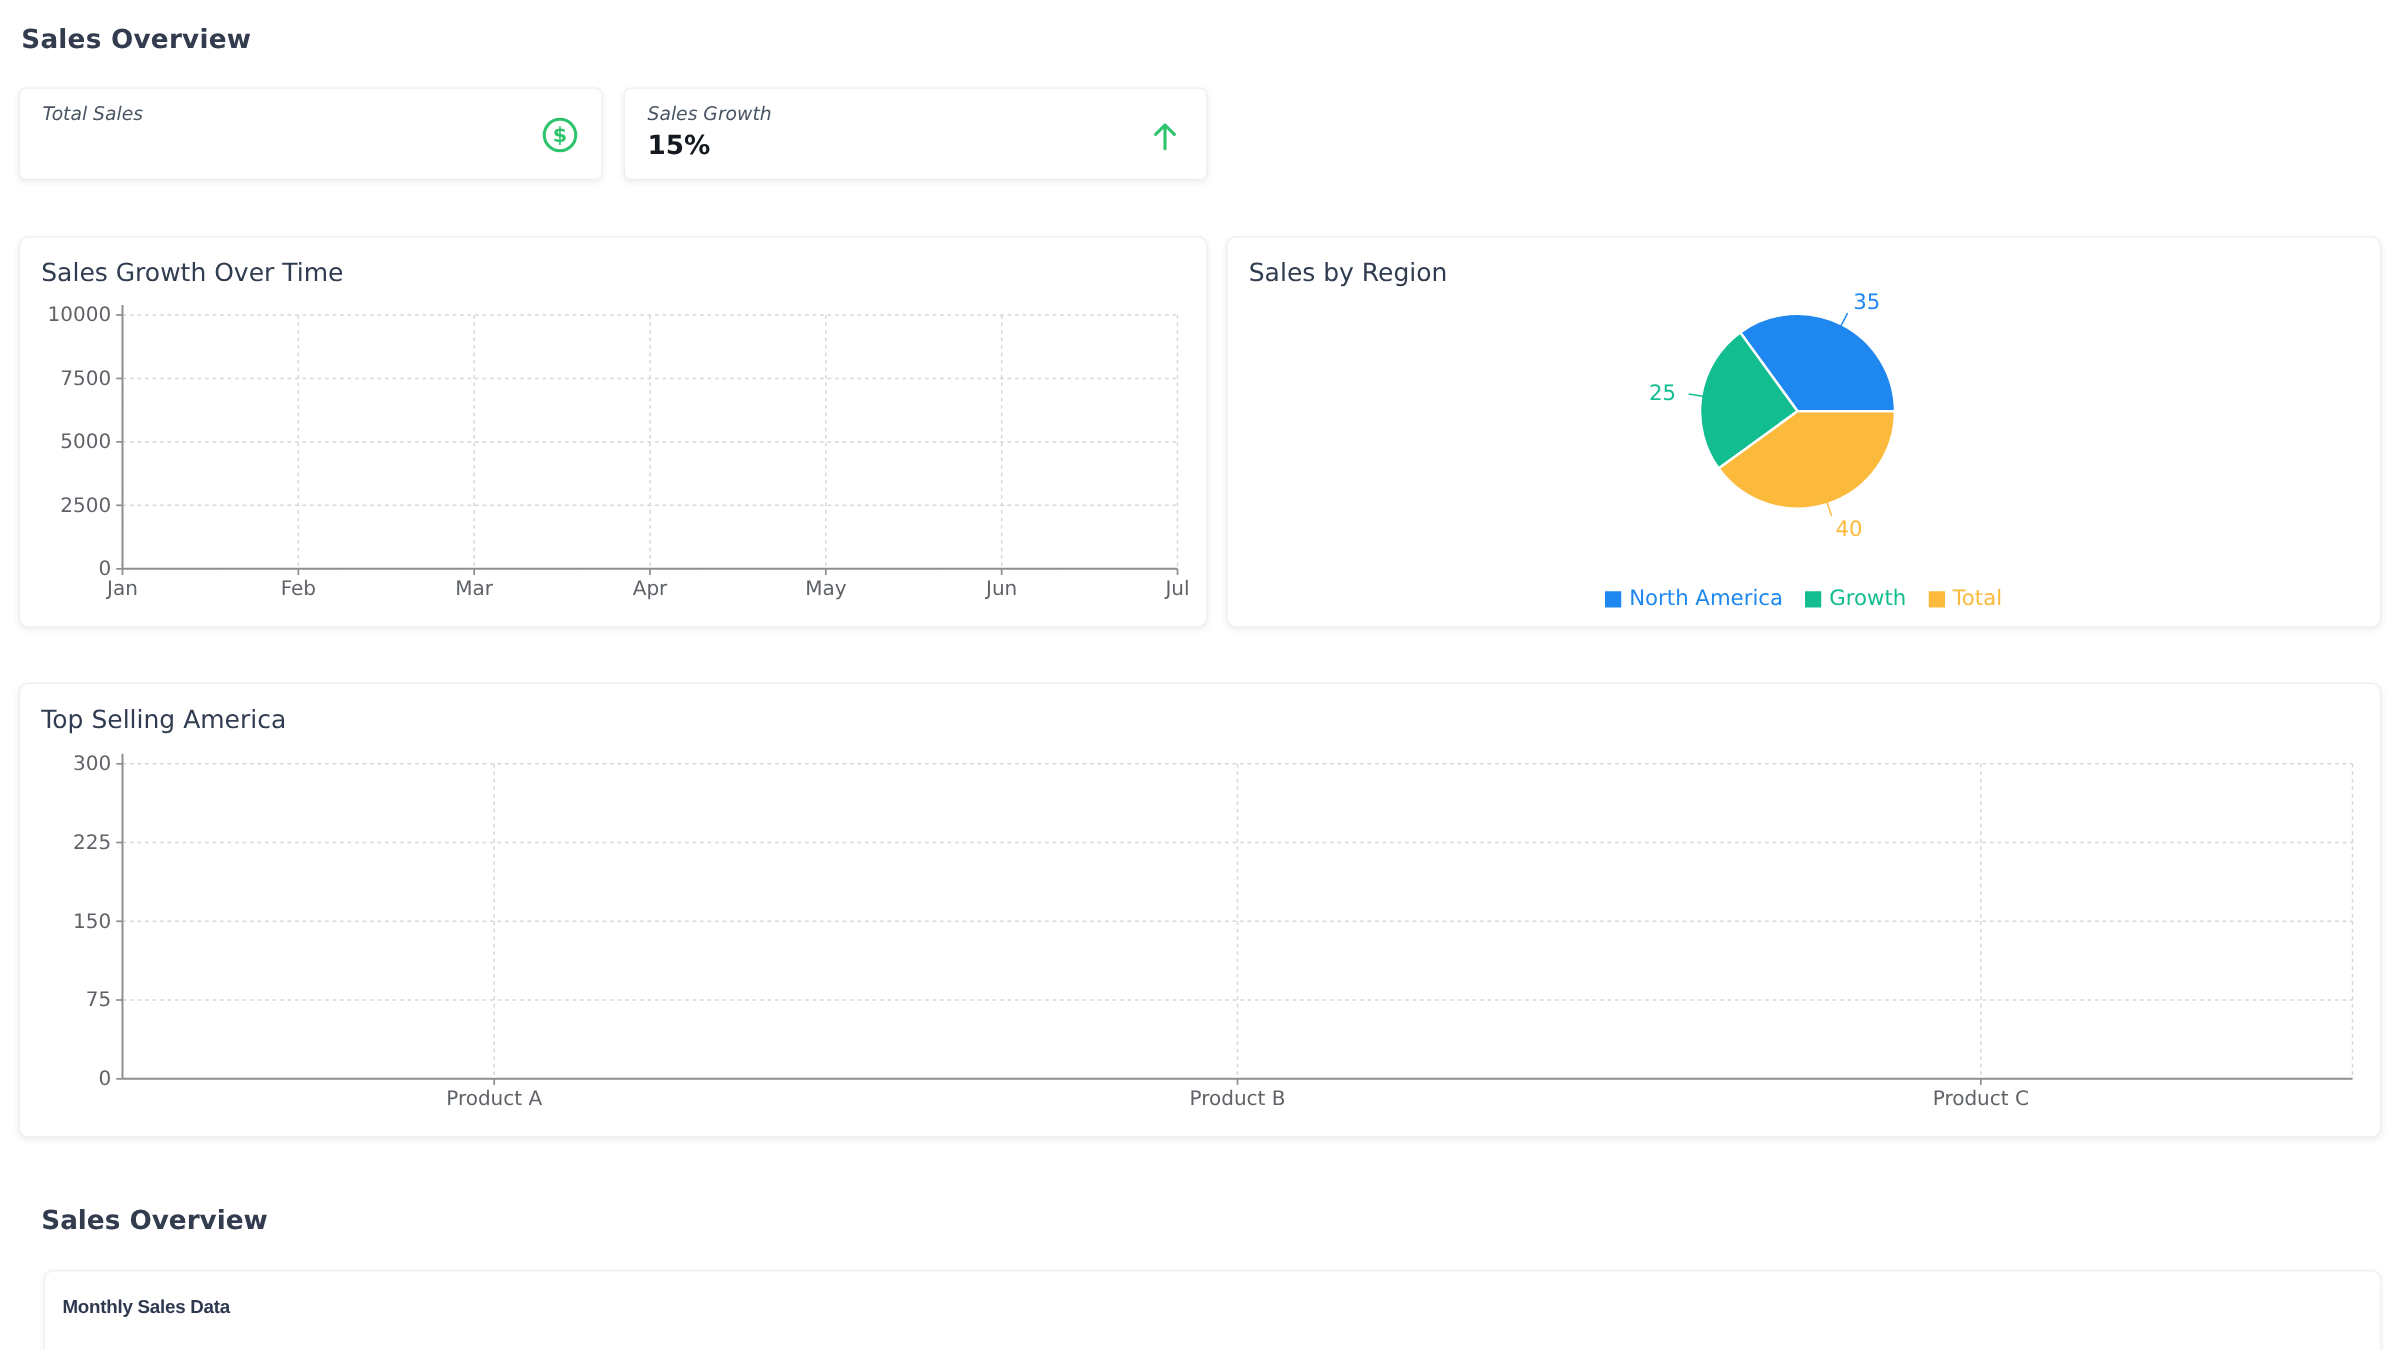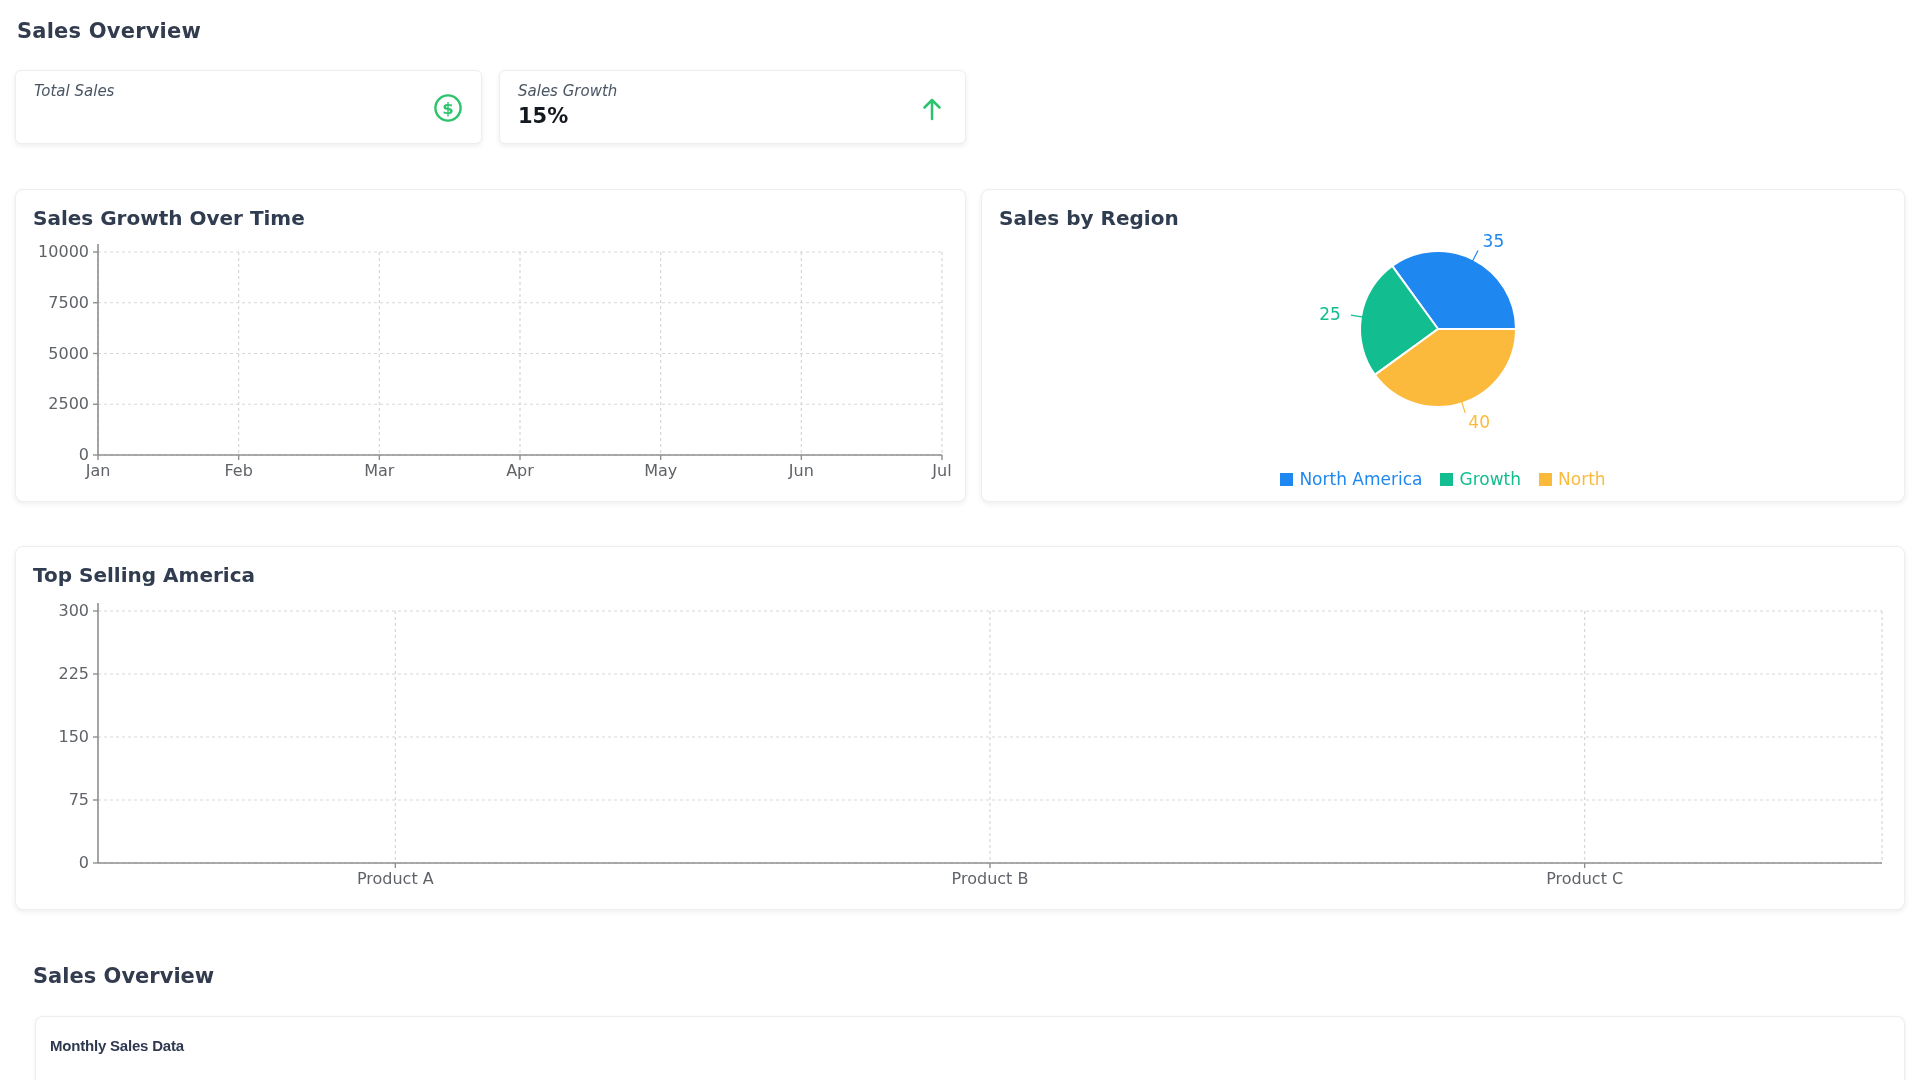--- a/index.html
+++ b/index.html
@@ -18,21 +18,21 @@
         box-shadow:0 2px 5px rgba(25,39,66,.08); padding:11px 18px; }
   .stat-label { font-size:15px; color:#4A5563; margin-bottom:4px;font-style:italic; }
   .stat-value { font-size:21px; font-weight:bold; color:#14181F; }
   .stat-icon { position:absolute; right:18px; top:22px; width:30px; height:30px; }
 
   
   .charts-row { display:flex; gap:15px; margin-bottom:44px; }
   .panel { position:relative; background:#fff; border:1px solid #EDEEF2;
         border-radius:8px; box-shadow:0 2px 5px rgba(25,39,66,.08); }
   .panel h2 { position:absolute; top:16px; left:17px; margin:0; font-size:20px;
-        font-weight:bold; color:#303C4F; }
+        font-weight:normal; color:#303C4F; }
   .panel-line { width:951px; height:313px; }
   .panel-pie  { flex:1; height:313px; }
   .panel-bar  { width:1890px; height:364px; margin-bottom:0; }
   .panel svg.chartsvg { position:absolute; left:0; top:0; }
 
   .legend { position:absolute; top:279px; left:0; right:0; display:flex;
         justify-content:center; gap:18px; }
   .legend-item { display:flex; align-items:center; gap:6px; font-size:17px; }
   .legend-swatch { width:13px; height:13px; display:inline-block; }
 
@@ -131,21 +131,21 @@
           <span class="legend-item">
             <span class="legend-swatch" style="background: rgb(30, 135, 240);"></span>
             <span style="color: rgb(30, 135, 240);">North America</span>
           </span>
           <span class="legend-item">
             <span class="legend-swatch" style="background: rgb(18, 189, 143);"></span>
             <span style="color: rgb(18, 189, 143);">Growth</span>
           </span>
           <span class="legend-item">
             <span class="legend-swatch" style="background: rgb(251, 186, 60);"></span>
-            <span style="color: rgb(251, 186, 60);">North</span>
+            <span style="color: rgb(251, 186, 60);">Total</span>
           </span>
         </div>
     </section>
   </div>
 
   <section class="panel panel-bar">
     <h2>Top Selling America</h2>
     <svg class="chartsvg" id="bar-chart" width="1888" height="362" viewBox="0 0 1888 362">
         <line x1="82" y1="316" x2="1866" y2="316" stroke="#D7D7D7" stroke-width="1.2" stroke-dasharray="3 3"></line>
         <line x1="82" y1="253" x2="1866" y2="253" stroke="#D7D7D7" stroke-width="1.2" stroke-dasharray="3 3"></line>

